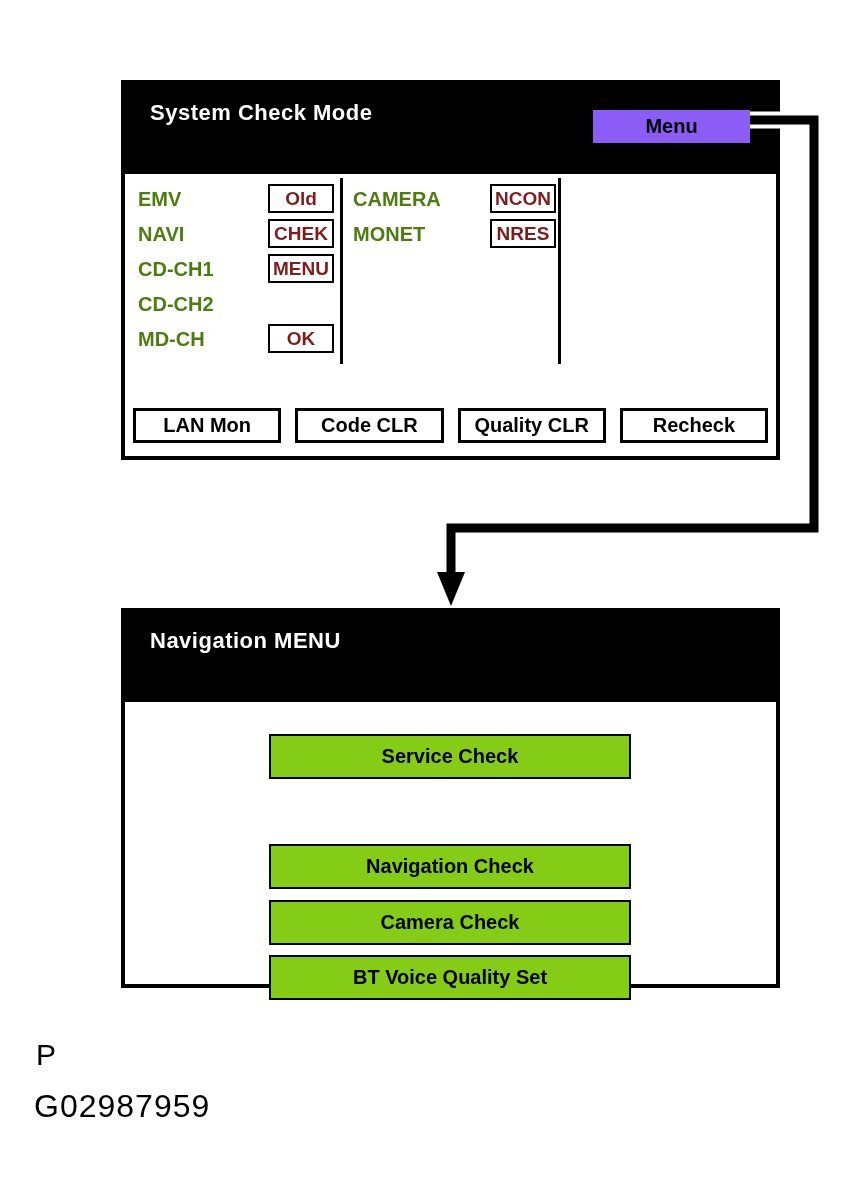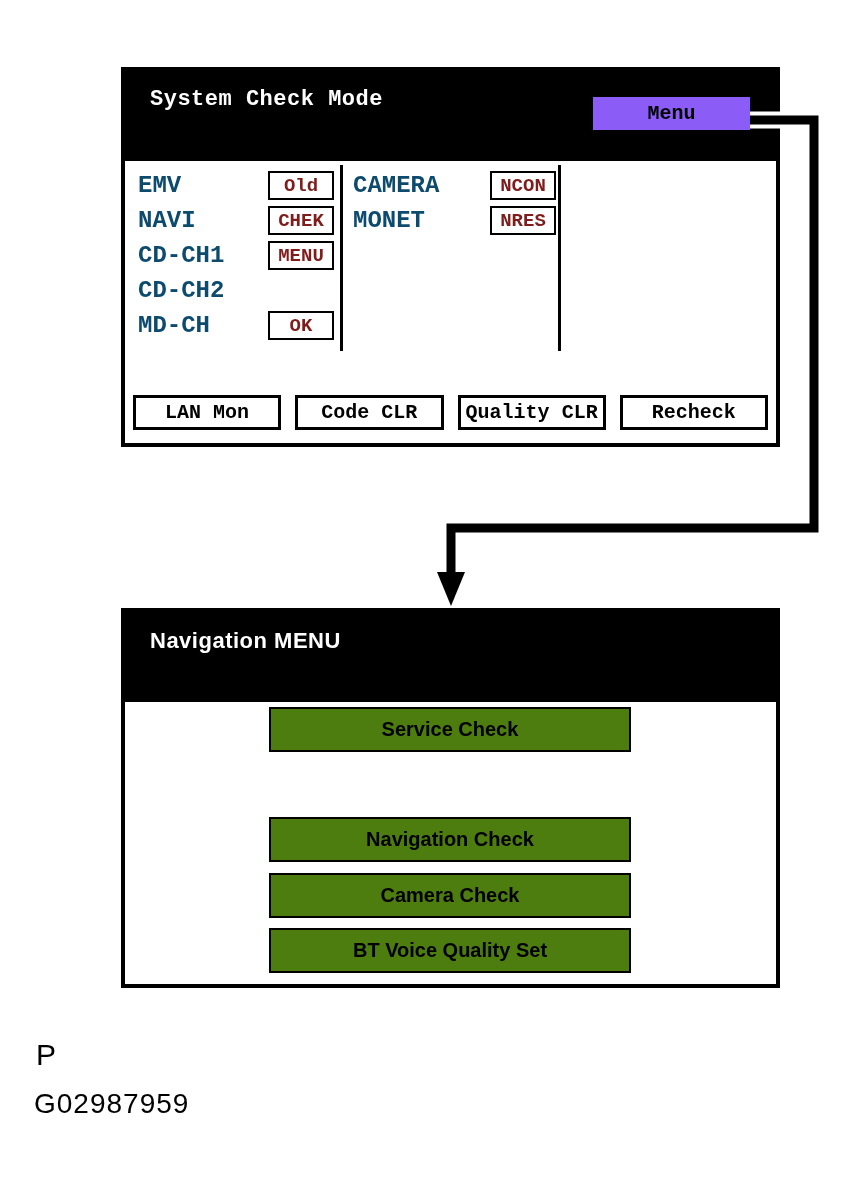--- a/index.html
+++ b/index.html
@@ -4,37 +4,37 @@
 <style>
   html, body { margin:0; padding:0; background:#ffffff; }
   .page {
     position:relative; width:858px; height:1193px; background:#ffffff;
     font-family:"Liberation Sans", sans-serif; overflow:hidden;
   }
   .screen {
     position:absolute; left:121px; width:659px; height:380px;
     border:4px solid #000; background:#fff; box-sizing:border-box;
   }
-  #screen1 { top:67px;font-family:Liberation Mono, monospace; }
+  #screen1 { top:80px; }
   #screen2 { top:608px; }
   .scr-hdr {
     position:absolute; left:0; top:0; width:100%; height:90px;
     background:#000; color:#fff;
   }
   .scr-title {
     position:absolute; left:25px; top:16px;
     font-size:22px; font-weight:bold; letter-spacing:0.5px; white-space:nowrap;
   }
   .menu-btn {
     position:absolute; left:468px; top:26px; width:157px; height:33px;
     background:#8b5cf6; color:#000; font-size:20px; font-weight:bold;
     display:flex; align-items:center; justify-content:center; cursor:pointer;
   }
   .lbl {
-    position:absolute; font-size:24px; font-weight:bold; color:#0c4a6e;
+    position:absolute; font-size:20px; font-weight:bold; color:#4d7c0f;
     white-space:nowrap; line-height:22px;
   }
   .vbox {
     position:absolute; width:66px; height:29px; border:2px solid #000;
     box-sizing:border-box; background:#fff; color:#7f1d1d;
     font-size:19px; font-weight:bold;
     display:flex; align-items:center; justify-content:center; white-space:nowrap;
   }
   .vline {
     position:absolute; top:94px; width:3px; height:186px; background:#000;
@@ -44,33 +44,33 @@
     display:flex; gap:14px;
   }
   .sbtn {
     flex:1; border:3px solid #000; box-sizing:border-box; background:#fff;
     font-size:20px; font-weight:bold; color:#000;
     display:flex; align-items:center; justify-content:center;
     white-space:nowrap; cursor:pointer;
   }
   .mbtn {
     position:absolute; left:144px; width:362px; height:45px;
-    border:2px solid #000; box-sizing:border-box; background:#4d7c0f;
+    border:2px solid #000; box-sizing:border-box; background:#84cc16;
     font-size:20px; font-weight:bold; color:#000;
     display:flex; align-items:center; justify-content:center;
-    white-space:nowrap; cursor:pointer;
+    white-space:nowrap; cursor:pointer;margin-top:27px;
   }
   .arrow-layer { position:absolute; left:0; top:0; pointer-events:none; z-index:5; }
   .fig-letter {
     position:absolute; left:36px; top:1038px;
     font-size:30px; color:#000; letter-spacing:1px;
   }
   .fig-id {
     position:absolute; left:34px; top:1088px;
-    font-size:28px; color:#000; letter-spacing:1px;
+    font-size:32px; color:#000; letter-spacing:1px;
   }
 </style>
 </head>
 <body>
 
 <div class="page">
 
   <section class="screen" id="screen1">
     <div class="scr-hdr">
       <div class="scr-title">System Check Mode</div>

